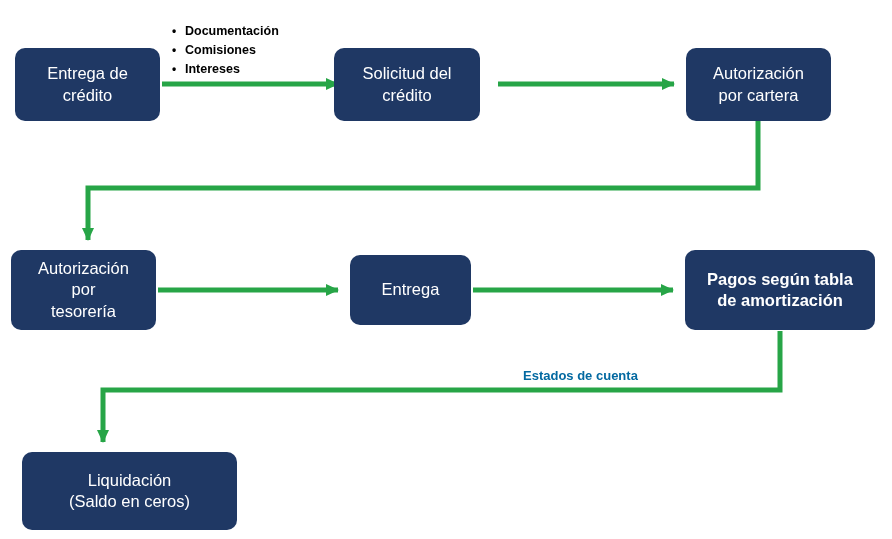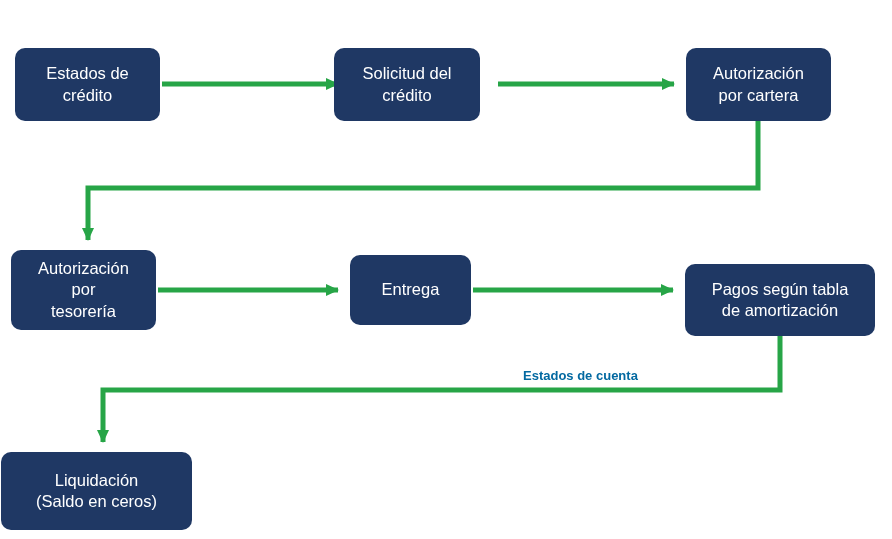--- a/index.html
+++ b/index.html
@@ -36,22 +36,22 @@
     line-height: 1.3;
     white-space: pre-line;
     box-sizing: border-box;
     padding: 4px 6px;
   }
   #node-producto { left: 15px; top: 48px; width: 145px; height: 73px; }
   #node-solicitud { left: 334px; top: 48px; width: 146px; height: 73px; }
   #node-autorizacion-cartera { left: 686px; top: 48px; width: 145px; height: 73px; }
   #node-autorizacion-tesoreria { left: 11px; top: 250px; width: 145px; height: 80px; }
   #node-entrega { left: 350px; top: 255px; width: 121px; height: 70px; }
-  #node-pagos { left: 685px; top: 264px; width: 190px; height: 72px; }
-  #node-liquidacion { left: 1px; top: 452px; width: 191px; height: 78px; }
+  #node-pagos { left: 685px; top: 250px; width: 190px; height: 80px; font-weight: bold; }
+  #node-liquidacion { left: 22px; top: 452px; width: 215px; height: 78px; }
 
   .bullet-list {
     position: absolute;
     left: 168px;
     top: 22px;
     margin: 0;
     padding: 0;
     list-style: none;
     font-size: 12.5px;
     font-weight: bold;
@@ -90,37 +90,42 @@
       </marker>
     </defs>
     <path d="M162,84 L338,84" stroke="#27a547" stroke-width="5" fill="none" marker-end="url(#arrowhead)"></path>
     <path d="M498,84 L674,84" stroke="#27a547" stroke-width="5" fill="none" marker-end="url(#arrowhead)"></path>
     <path d="M758,121 L758,188 L88,188 L88,240" stroke="#27a547" stroke-width="5" fill="none" marker-end="url(#arrowhead)"></path>
     <path d="M158,290 L338,290" stroke="#27a547" stroke-width="5" fill="none" marker-end="url(#arrowhead)"></path>
     <path d="M473,290 L673,290" stroke="#27a547" stroke-width="5" fill="none" marker-end="url(#arrowhead)"></path>
     <path d="M780,331 L780,390 L103,390 L103,442" stroke="#27a547" stroke-width="5" fill="none" marker-end="url(#arrowhead)"></path>
   </svg>
 
-  <div class="node" id="node-producto">Estados de
+  <div class="node" id="node-producto">Entrega de
 crédito</div>
 
   <div class="node" id="node-solicitud">Solicitud del
 crédito</div>
 
   <div class="node" id="node-autorizacion-cartera">Autorización
 por cartera</div>
 
   <div class="node" id="node-autorizacion-tesoreria">Autorización
 por
 tesorería</div>
 
   <div class="node" id="node-entrega">Entrega</div>
 
   <div class="node" id="node-pagos">Pagos según tabla
 de amortización</div>
 
   <div class="node" id="node-liquidacion">Liquidación
 (Saldo en ceros)</div>
 
+  <ul class="bullet-list">
+    <li>Documentación</li>
+    <li>Comisiones</li>
+    <li>Intereses</li>
+  </ul>
 
   <div class="flow-label">Estados de cuenta</div>
 
 </div>
 
 </body></html>

